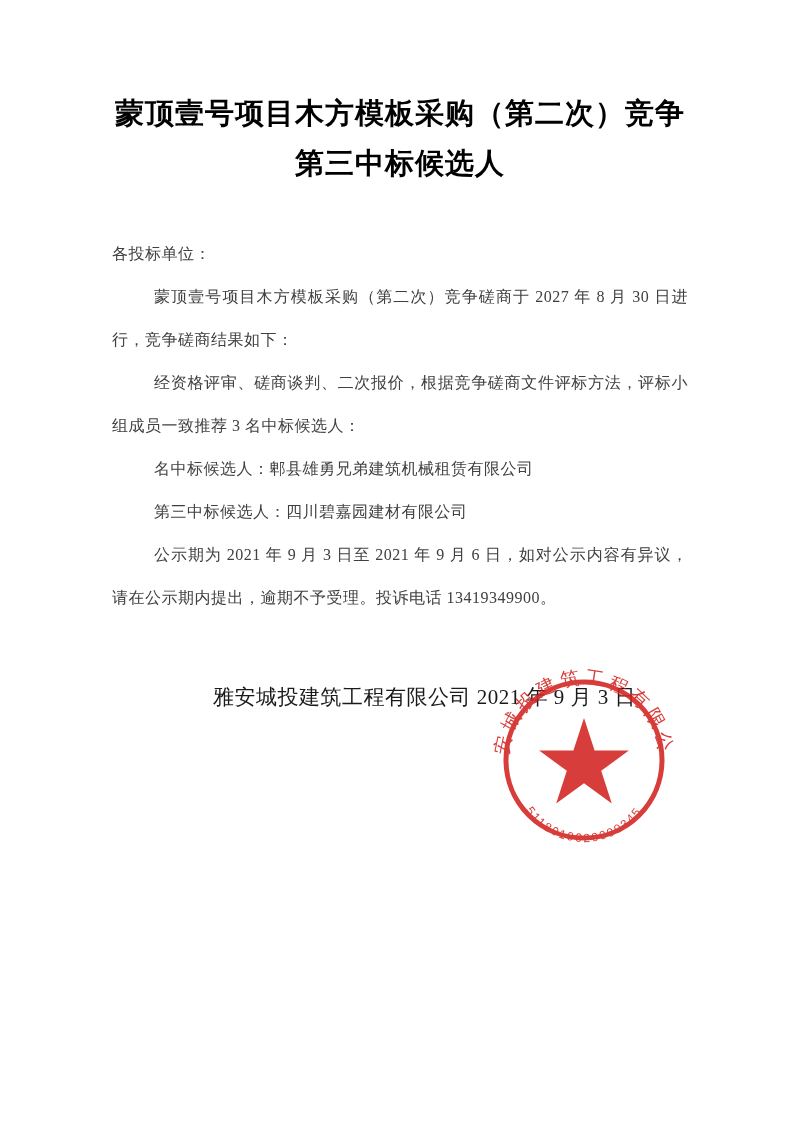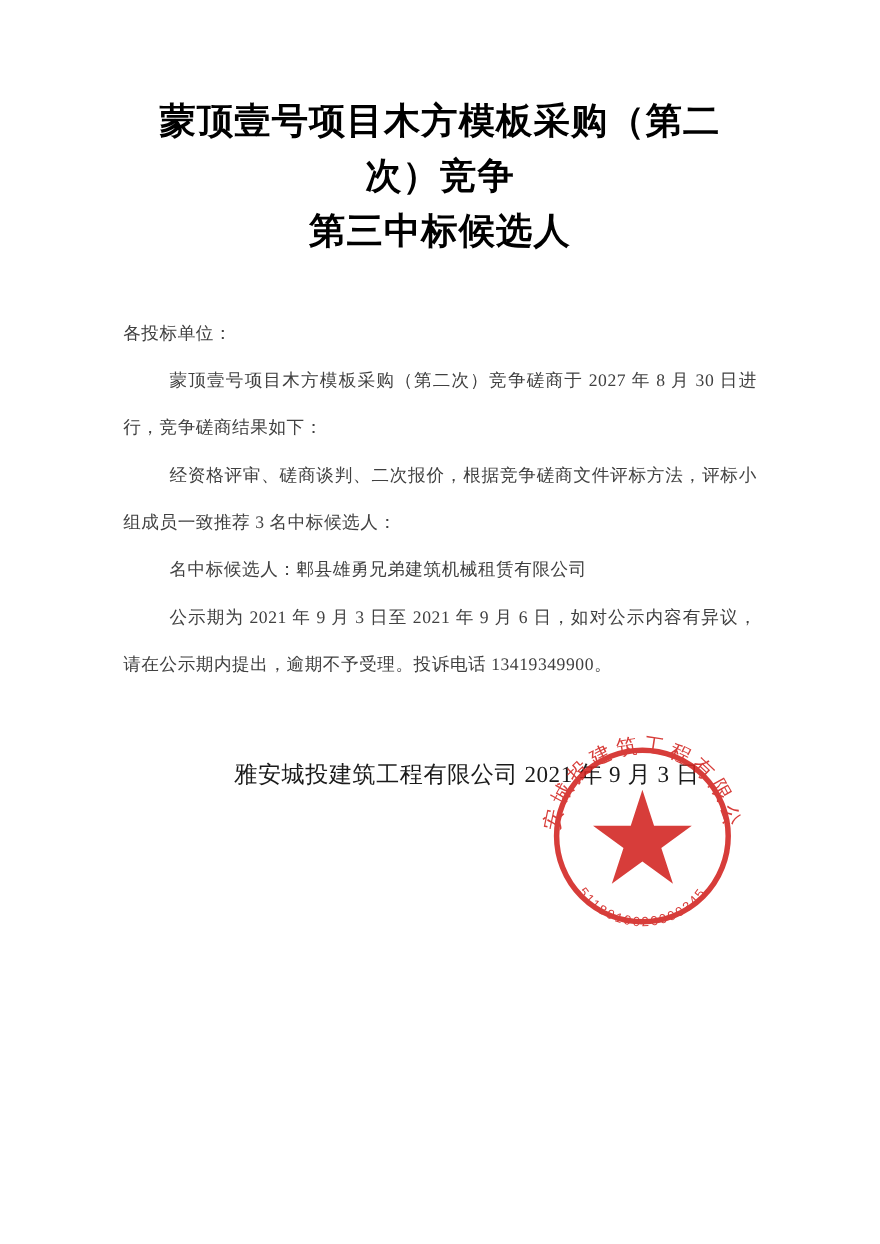--- a/index.html
+++ b/index.html
@@ -16,23 +16,23 @@
     overflow: hidden;
   }
   .page {
     position: relative;
     width: 800px;
     height: 1131px;
     box-sizing: border-box;
     padding: 88px 112px 0 112px;
   }
   .doc-title {
-    font-family: Liberation Mono, monospace;
+    font-family: Liberation Sans, sans-serif;
     font-weight: bold;
-    font-size: 33px;
+    font-size: 29px;
     line-height: 50px;
     text-align: center;
     letter-spacing: 1px;
     color: #000;
     margin: 0 0 44px 0;
   }
   .doc-title .line2 {
     display: block;
   }
   .body-text {
@@ -98,20 +98,21 @@
 
     <p class="para no-indent">各投标单位：</p>
 
     <p class="para indent">蒙顶壹号项目木方模板采购（第二次）竞争磋商于 2027 年 8 月 30 日进行，竞争磋商结果如下：</p>
 
     <p class="para indent">经资格评审、磋商谈判、二次报价，根据竞争磋商文件评标方法，评标小组成员一致推荐 3 名中标候选人：</p>
 
 
     <p class="para indent">名中标候选人：郫县雄勇兄弟建筑机械租赁有限公司</p>
 
+    <p class="para indent">第三中标候选人：四川碧嘉园建材有限公司</p>
 
     <p class="para indent">公示期为 2021 年 9 月 3 日至 2021 年 9 月 6 日，如对公示内容有异议，请在公示期内提出，逾期不予受理。投诉电话 13419349900。</p>
 
   </div>
 
   <div class="sign-block">
     <div class="sign-text">雅安城投建筑工程有限公司</div>
     <div class="sign-text sign-date">2021 年 9 月 3 日</div>
   </div>
 

